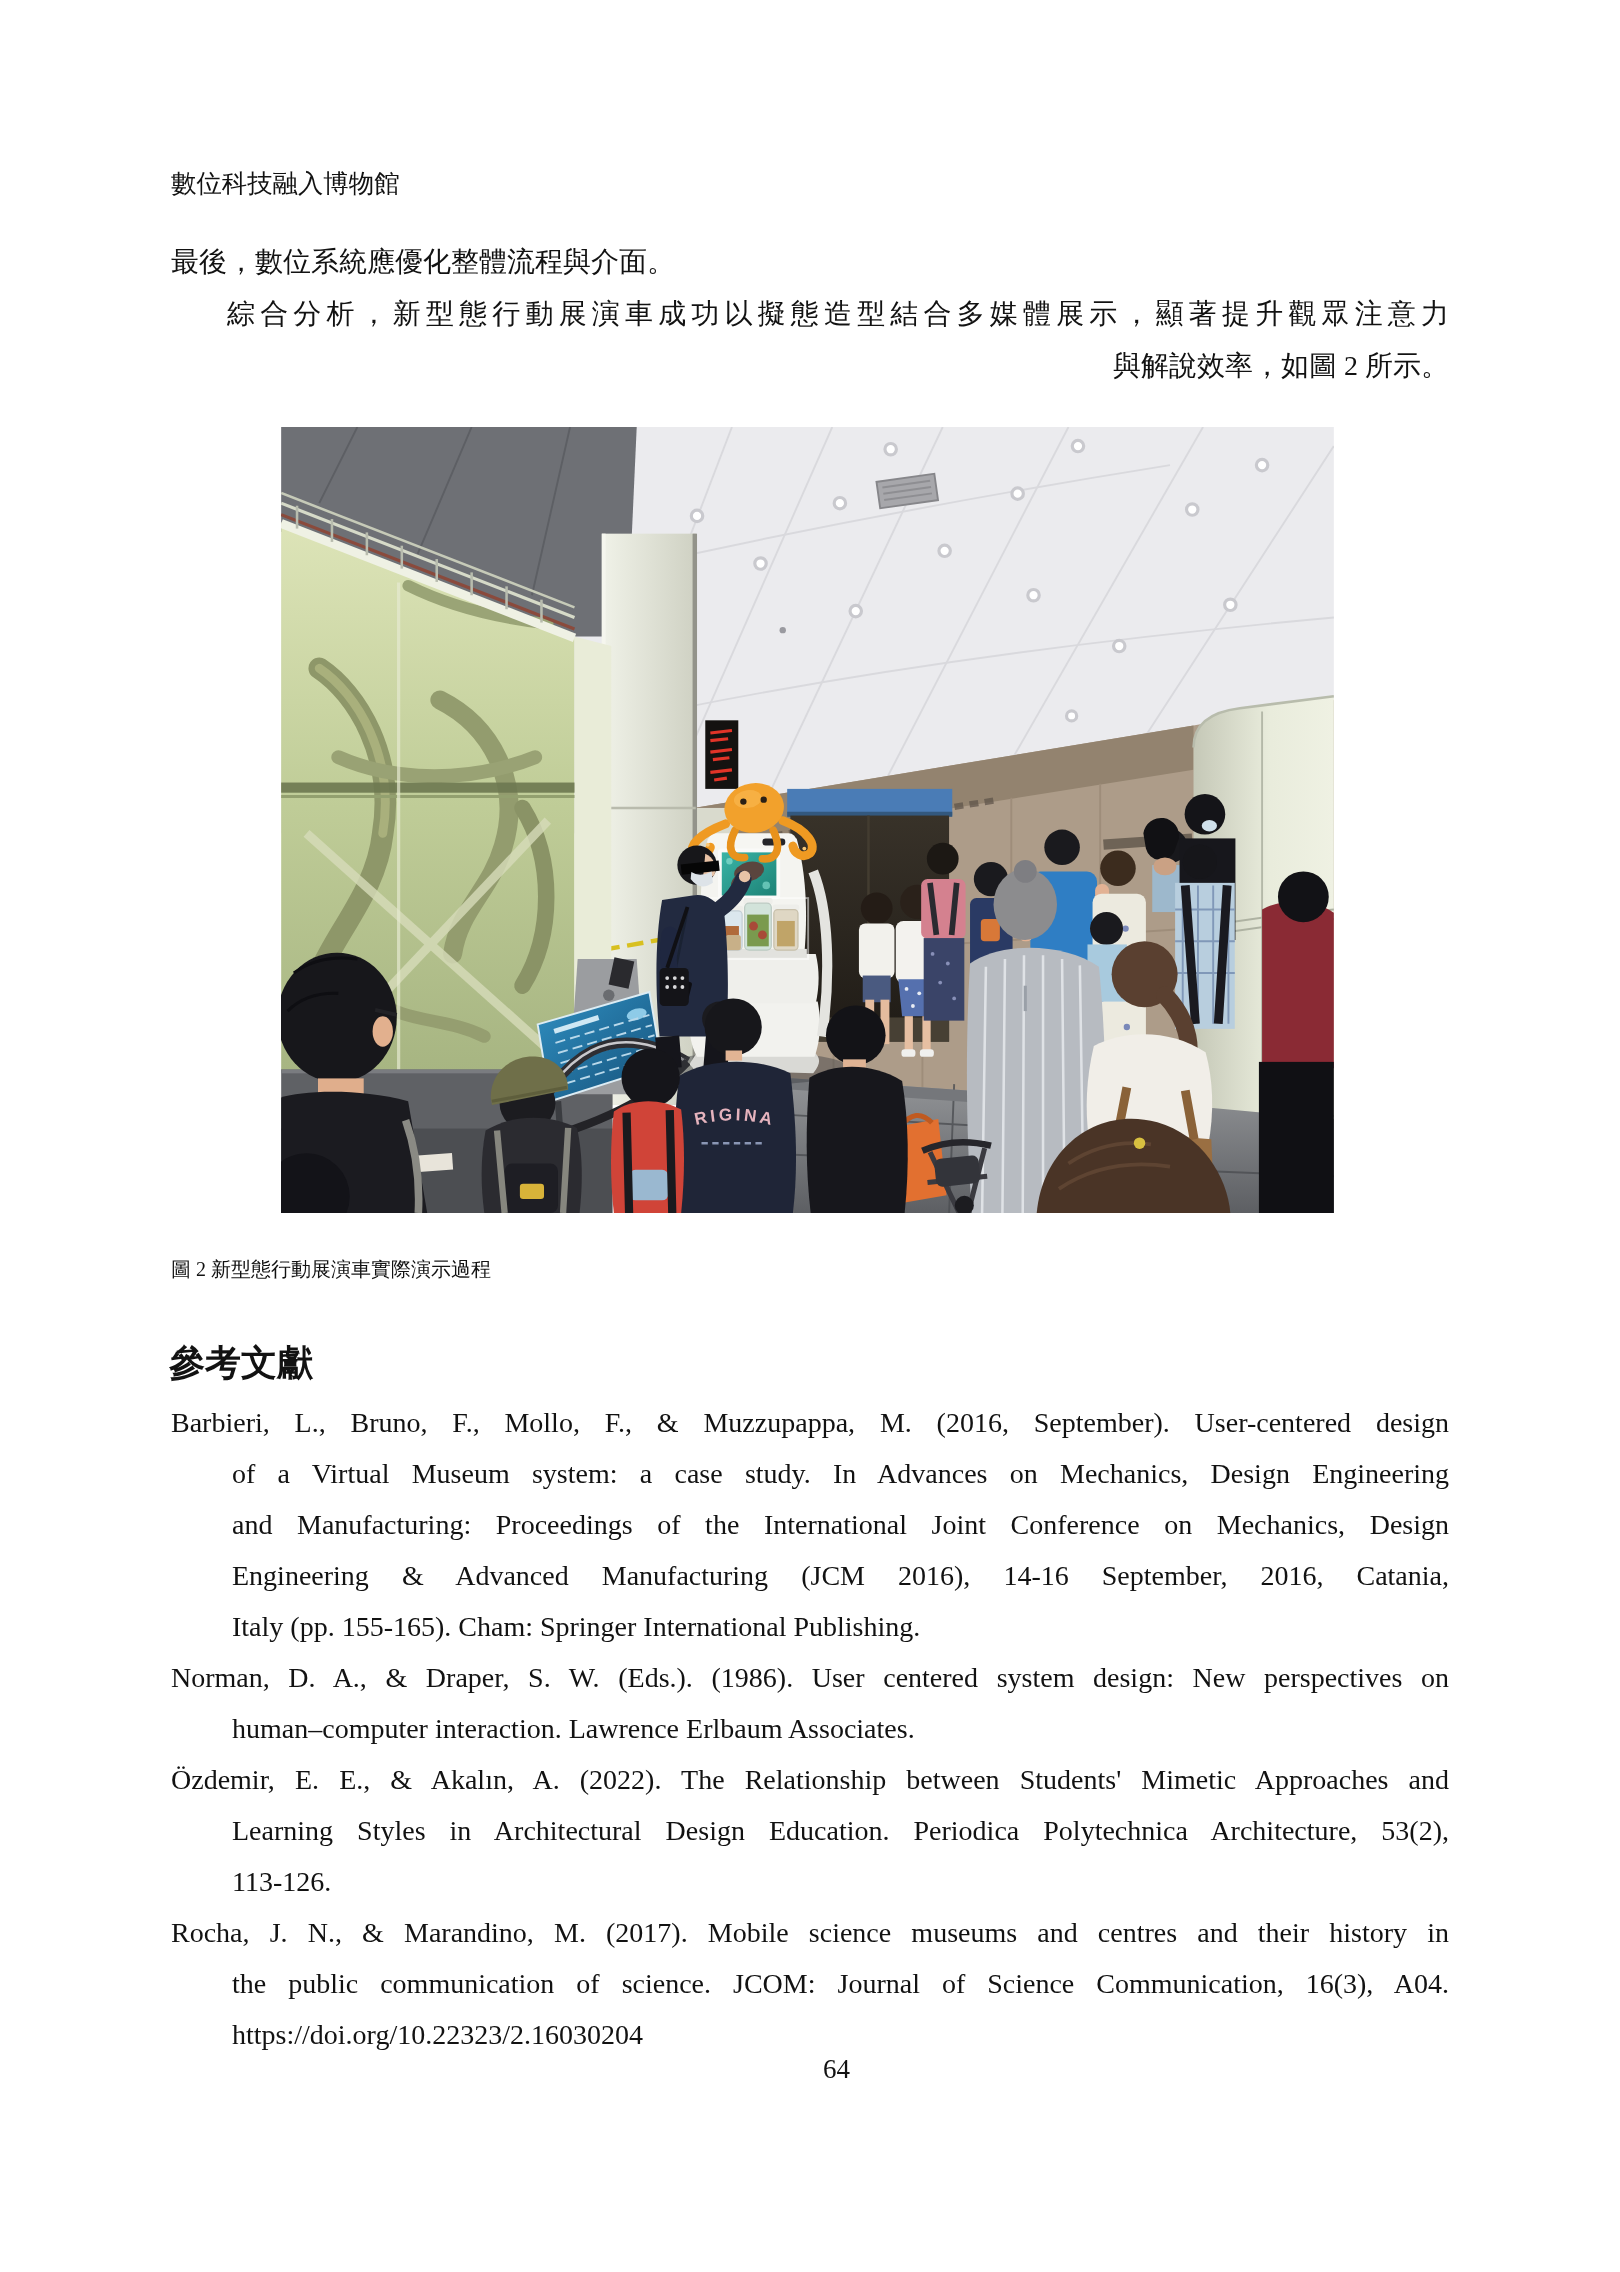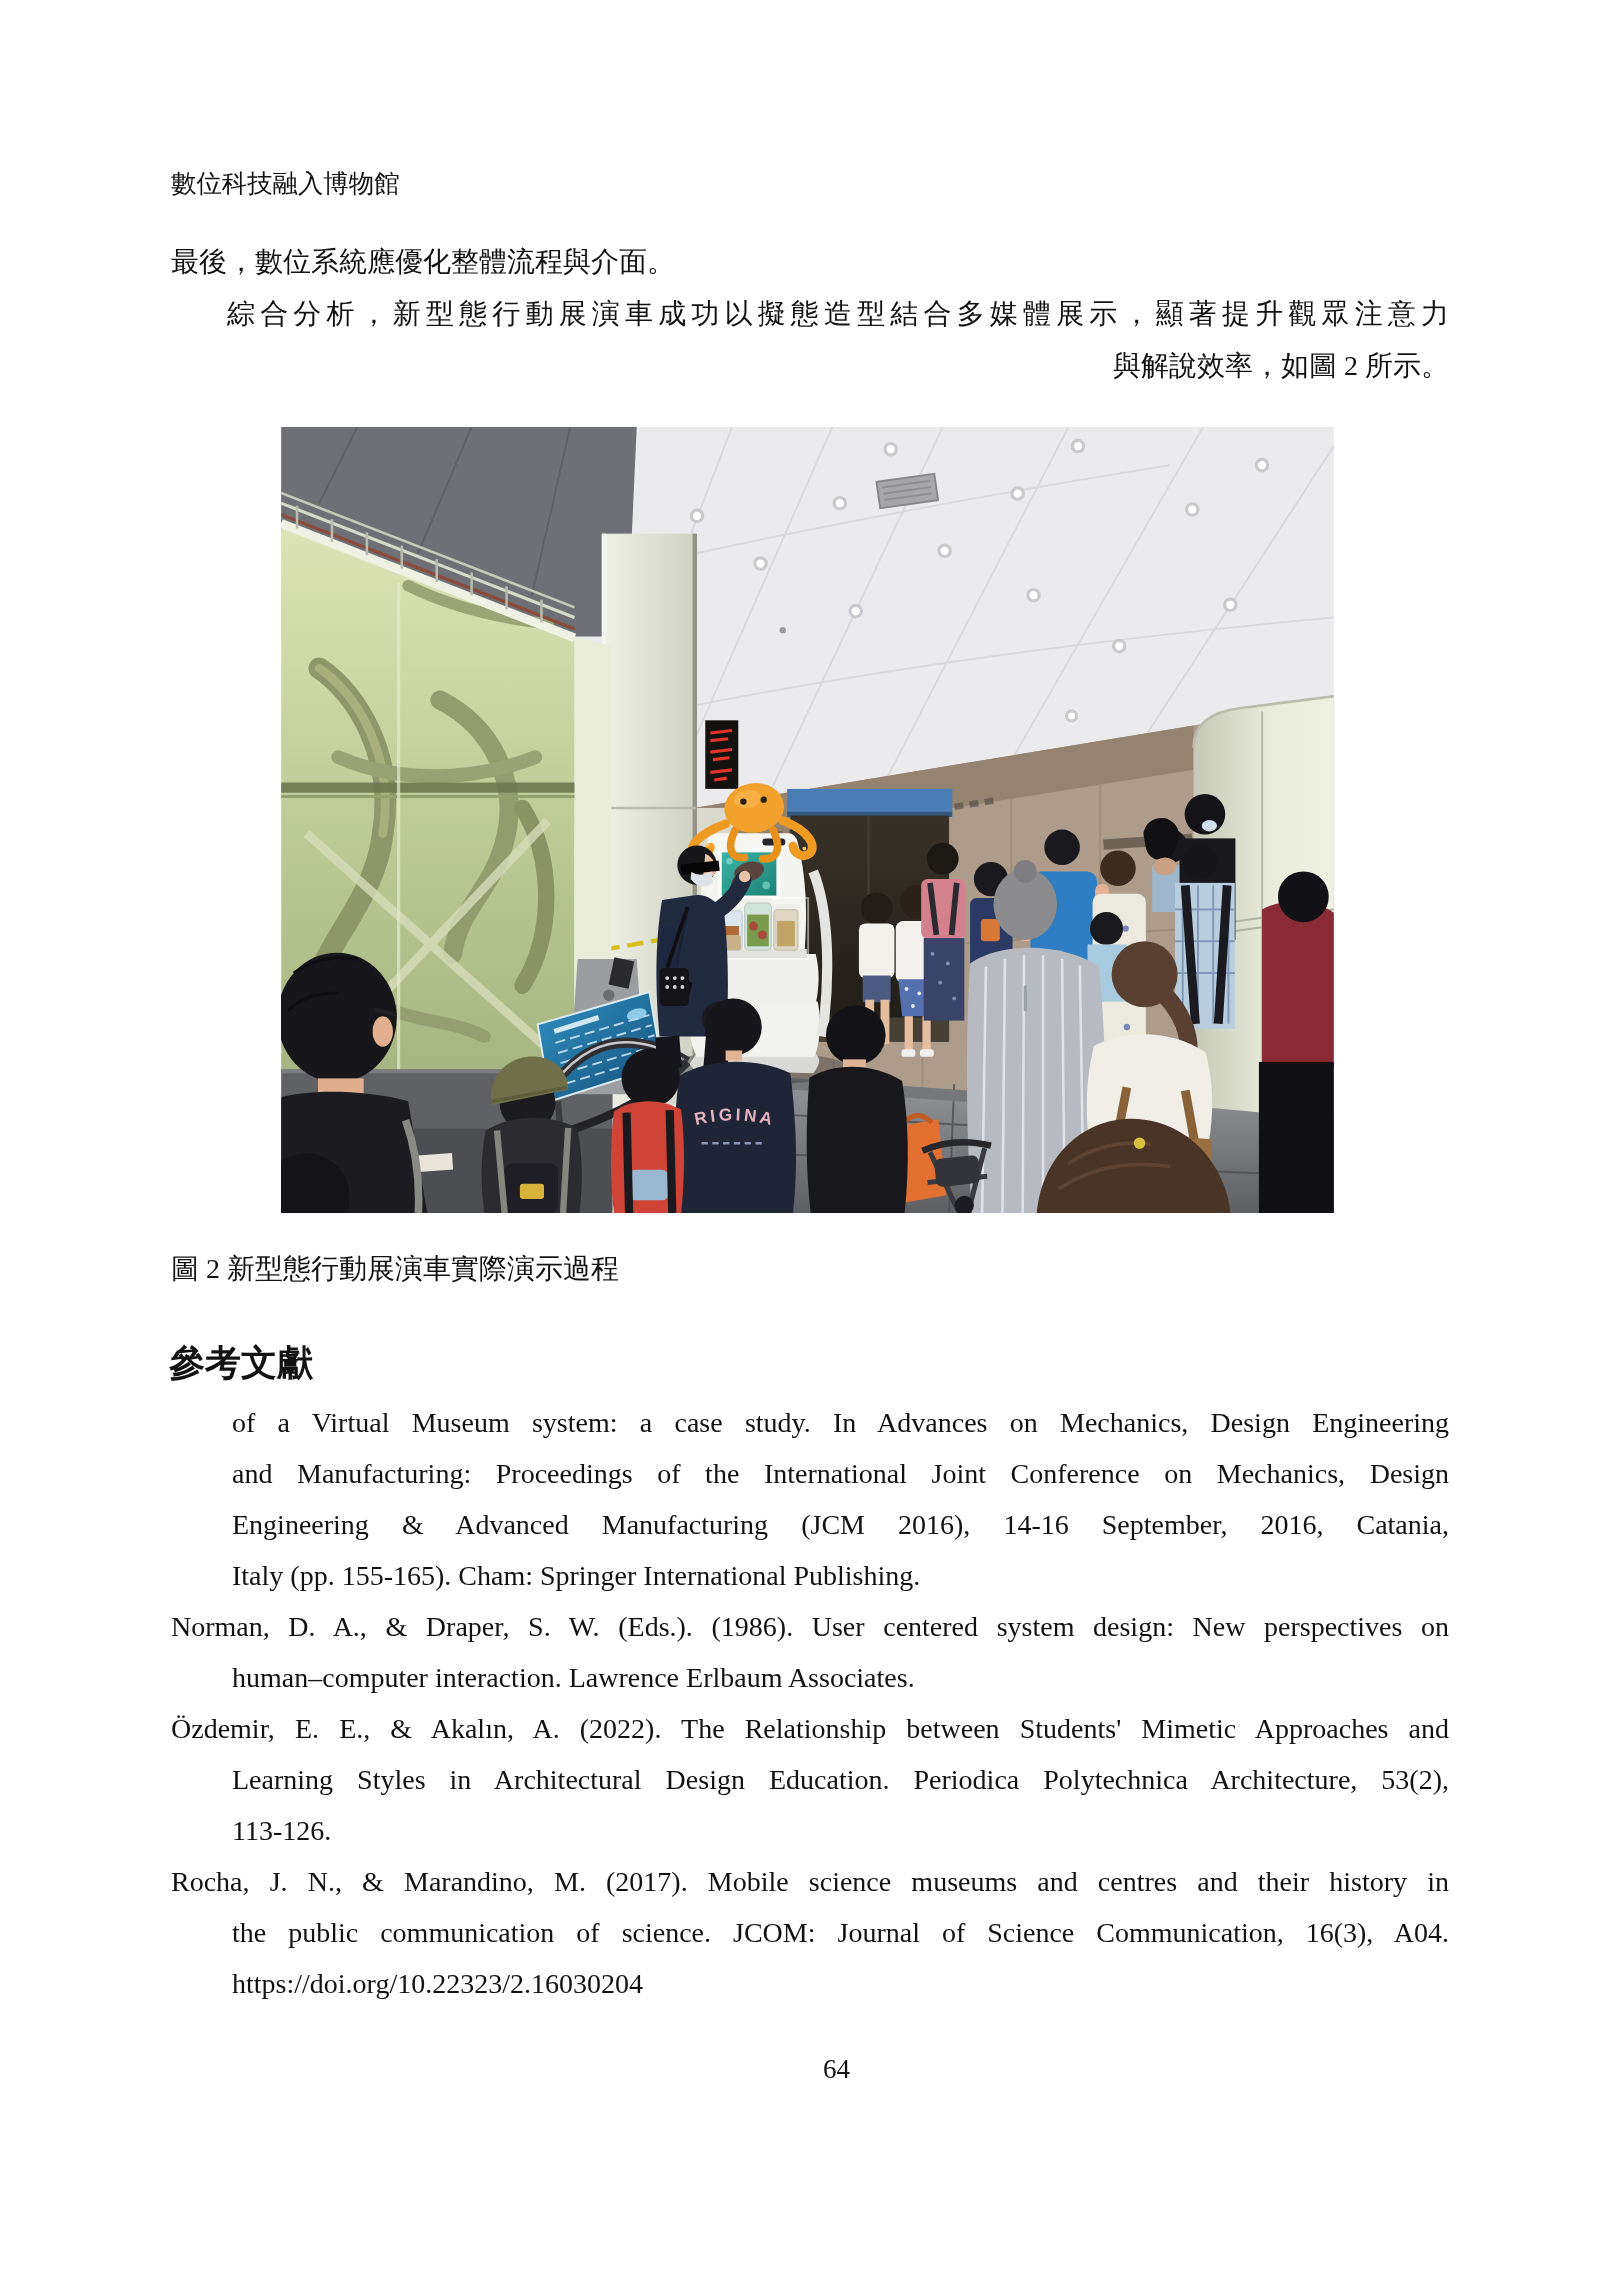--- a/index.html
+++ b/index.html
@@ -4,21 +4,21 @@
 <style>
   html,body{margin:0;padding:0;background:#888;}
   .page{position:relative;width:1620px;height:2273px;background:#ffffff;overflow:hidden;
         font-family:"Liberation Serif","DejaVu Serif",serif;color:#121212;}
   .runhead{position:absolute;left:171px;top:168px;font-size:25.4px;line-height:30.5px;font-family:Liberation Serif, serif;}
   .bodyline{position:absolute;left:171px;width:1278px;font-size:28px;line-height:52px;box-sizing:border-box;}
   .p1{top:236px;}
   .p2a{top:288px;padding-left:56px;text-align:justify;text-align-last:justify;}
   .p2b{top:340px;text-align:right;}
   .photo{position:absolute;left:281px;top:427px;width:1053px;height:786px;}
-  .caption{position:absolute;left:171px;top:1250px;font-size:28px;line-height:38px;}
+  .caption{position:absolute;left:171px;top:1250px;font-size:20px;line-height:38px;}
   .refhead{position:absolute;left:169px;top:1341px;font-size:36px;font-weight:bold;line-height:44px;}
   .refs{position:absolute;left:171px;top:1397px;width:1278px;font-size:28px;}
   .rl{height:51px;line-height:51px;box-sizing:border-box;white-space:nowrap;}
   .rl.j{white-space:normal;text-align:justify;text-align-last:justify;}
   .rl.cont{padding-left:61px;}
   .pagenum{position:absolute;left:823px;top:2054px;font-size:27px;}
   svg text{font-family:"Liberation Sans","DejaVu Sans",sans-serif;}
 </style>
 </head>
 <body>
@@ -457,20 +457,21 @@
         <path d="M196,1092 Q220,1160 216,1238" stroke="#8a8a84" stroke-width="12" fill="none"></path>
       </g>
     </svg>
   </div>
 
   <div class="caption">圖 2 新型態行動展演車實際演示過程</div>
 
   <div class="refhead">參考文獻</div>
 
   <div class="refs">
+    <div class="rl j">Barbieri, L., Bruno, F., Mollo, F., &amp; Muzzupappa, M. (2016, September). User-centered design</div>
     <div class="rl j cont">of a Virtual Museum system: a case study. In Advances on Mechanics, Design Engineering</div>
     <div class="rl j cont">and Manufacturing: Proceedings of the International Joint Conference on Mechanics, Design</div>
     <div class="rl j cont">Engineering &amp; Advanced Manufacturing (JCM 2016), 14-16 September, 2016, Catania,</div>
     <div class="rl cont">Italy (pp. 155-165). Cham: Springer International Publishing.</div>
     <div class="rl j">Norman, D. A., &amp; Draper, S. W. (Eds.). (1986). User centered system design: New perspectives on</div>
     <div class="rl cont">human–computer interaction. Lawrence Erlbaum Associates.</div>
     <div class="rl j">Özdemir, E. E., &amp; Akalın, A. (2022). The Relationship between Students' Mimetic Approaches and</div>
     <div class="rl j cont">Learning Styles in Architectural Design Education. Periodica Polytechnica Architecture, 53(2),</div>
     <div class="rl cont">113-126.</div>
     <div class="rl j">Rocha, J. N., &amp; Marandino, M. (2017). Mobile science museums and centres and their history in</div>

